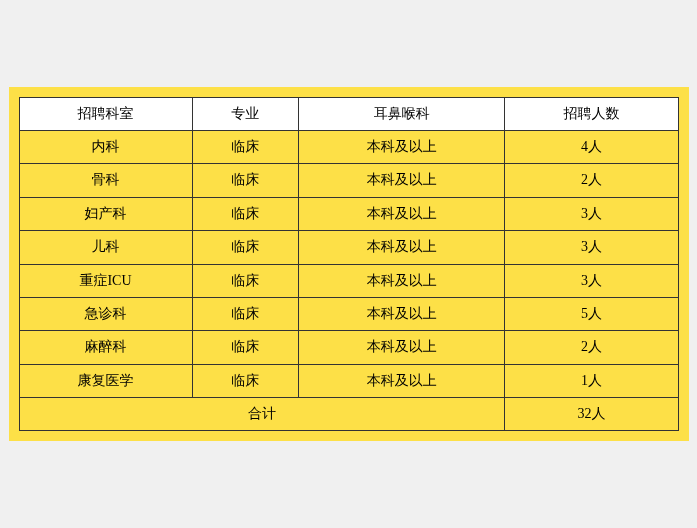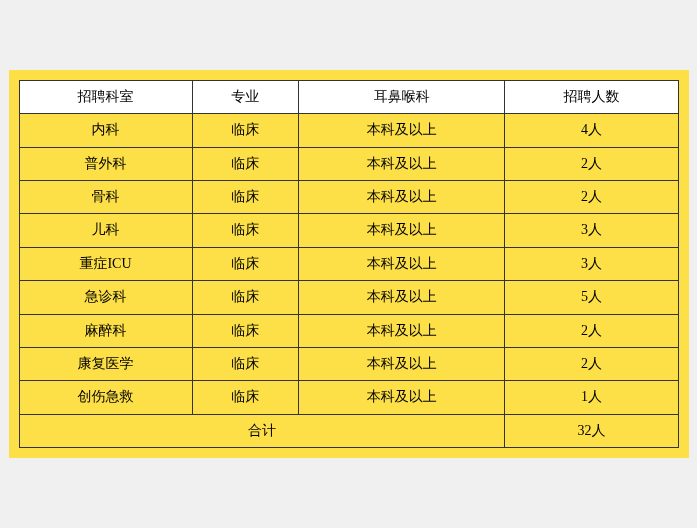--- a/index.html
+++ b/index.html
@@ -56,30 +56,30 @@
       </tr>
     </thead>
     <tbody id="table-body">
     <tr>
           <td>内科</td>
           <td>临床</td>
           <td>本科及以上</td>
           <td>4人</td>
         </tr>
         <tr>
-          <td>普外科</td>
+          <td>骨科</td>
           <td>临床</td>
           <td>本科及以上</td>
           <td>2人</td>
         </tr>
         <tr>
-          <td>骨科</td>
+          <td>妇产科</td>
           <td>临床</td>
           <td>本科及以上</td>
-          <td>2人</td>
+          <td>3人</td>
         </tr>
         <tr>
           <td>儿科</td>
           <td>临床</td>
           <td>本科及以上</td>
           <td>3人</td>
         </tr>
         <tr>
           <td>重症ICU</td>
           <td>临床</td>
@@ -95,26 +95,20 @@
         <tr>
           <td>麻醉科</td>
           <td>临床</td>
           <td>本科及以上</td>
           <td>2人</td>
         </tr>
         <tr>
           <td>康复医学</td>
           <td>临床</td>
           <td>本科及以上</td>
-          <td>2人</td>
-        </tr>
-        <tr>
-          <td>创伤急救</td>
-          <td>临床</td>
-          <td>本科及以上</td>
           <td>1人</td>
         </tr>
       </tbody>
     <tfoot>
       <tr class="footer-row">
         <td colspan="3">合计</td>
         <td>32人</td>
       </tr>
     </tfoot>
   </table>

